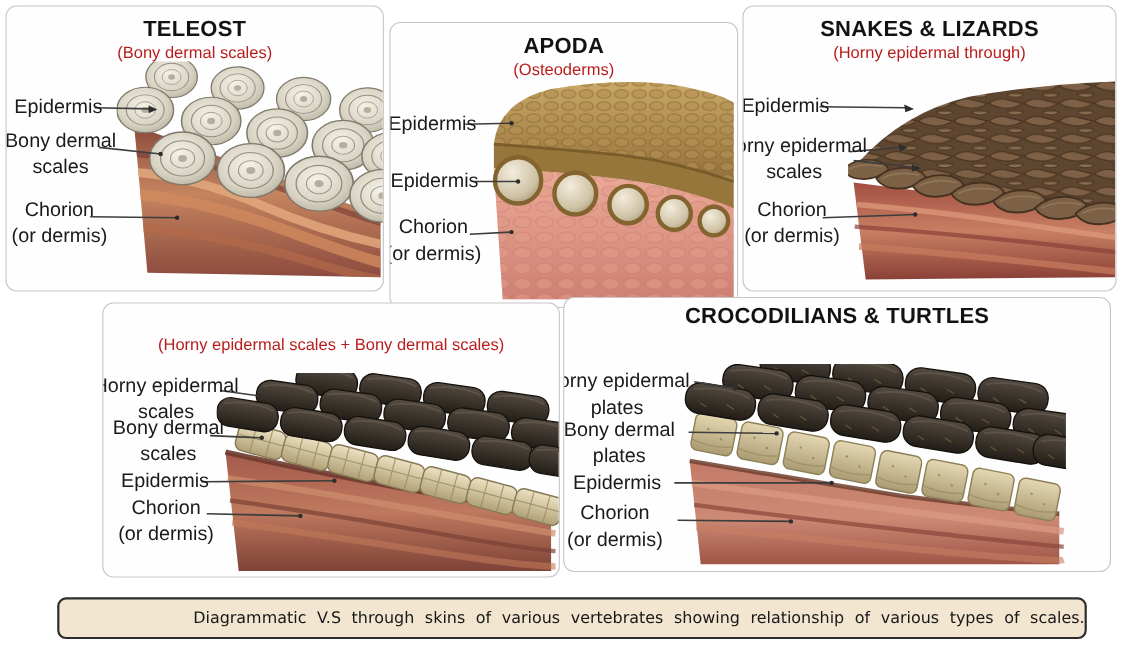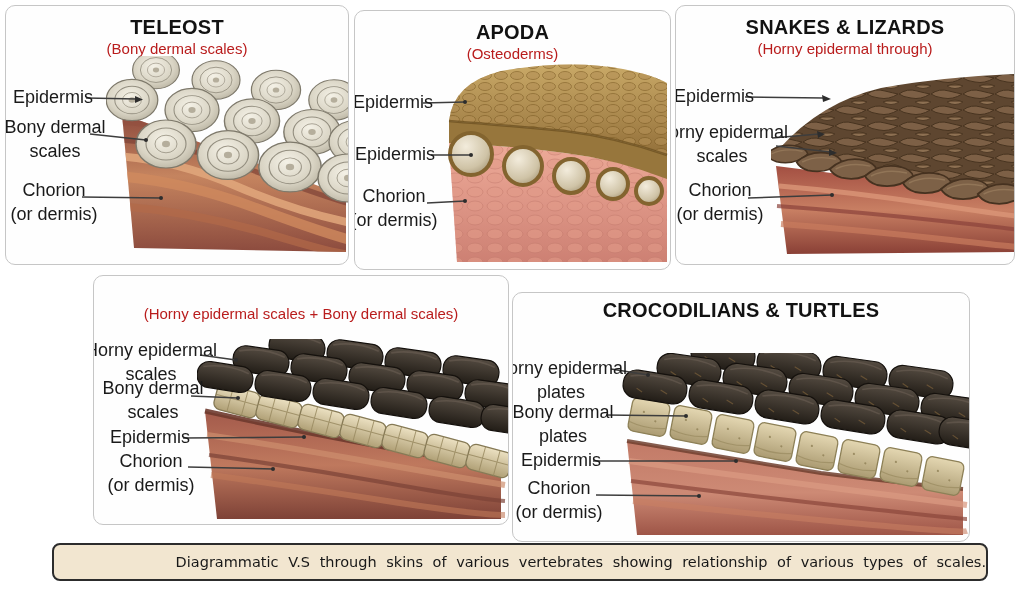--- a/index.html
+++ b/index.html
@@ -161,21 +161,21 @@
       <line x1="76" y1="191" x2="155" y2="192"></line>
         <circle cx="155" cy="192" r="2"></circle>
     </svg>
     <div class="lbl" style="left:47px;top:92px;">Epidermis</div>
     <div class="lbl" style="left:49px;top:134px;">Bony dermal
 scales</div>
     <div class="lbl" style="left:48px;top:197px;">Chorion
 (or dermis)</div>
   </section>
 
-  <section class="panel" style="left:354px;top:10px;width:315px;height:258px;">
+  <section class="panel" style="left:354px;top:20px;width:315px;height:258px;">
     <div class="ptitle" style="top:10px;">APODA</div>
     <div class="psub" style="top:34px;">(Osteoderms)</div>
     <svg class="illo" style="left:90px;top:48px;" width="225" height="205" viewBox="0 0 225 205">
       <path d="M4,84 Q56,86 120,94 Q170,100 222,118 L222,203 L12,203 Z" fill="url(#pinkG)"></path>
       <path d="M4,84 Q56,86 120,94 Q170,100 222,118 L222,203 L12,203 Z" fill="url(#pk)"></path>
       <path d="M4,62 Q56,66 120,72 Q170,78 222,96 L222,120 Q170,100 120,94 Q56,86 4,84 Z" fill="#97763c"></path>
       <g>
         <circle cx="26" cy="95" r="21" fill="url(#boneG)" stroke="#83642f" stroke-width="4"></circle>
         <circle cx="78" cy="107" r="19" fill="url(#boneG)" stroke="#83642f" stroke-width="4"></circle>
         <circle cx="126" cy="117" r="17" fill="url(#boneG)" stroke="#83642f" stroke-width="4"></circle>
@@ -287,21 +287,21 @@
     </svg>
     <div class="lbl" style="left:57px;top:87px;">Horny epidermal
 scales</div>
     <div class="lbl" style="left:59px;top:125px;">Bony dermal
 scales</div>
     <div class="lbl" style="left:56px;top:162px;">Epidermis</div>
     <div class="lbl" style="left:57px;top:198px;">Chorion
 (or dermis)</div>
   </section>
 
-  <section class="panel" style="left:512px;top:292px;width:456px;height:248px;">
+  <section class="panel" style="left:512px;top:270px;width:456px;height:248px;padding-left:40px;">
     <div class="ptitle" style="top:6px;">CROCODILIANS &amp; TURTLES</div>
     <svg class="illo" style="left:108px;top:60px;" width="348" height="184" viewBox="0 0 348 184">
       <path d="M6,88 Q100,104 200,120 Q280,130 342,136 L342,182 L16,182 Z" fill="url(#derm5)"></path>
       <g fill="none">
         <path d="M8,108 Q110,122 220,136 T346,152" stroke="#da9a82" stroke-width="6" opacity=".75"></path>
         <path d="M10,128 Q120,142 230,154 T346,166" stroke="#8a463a" stroke-width="4" opacity=".7"></path>
         <path d="M12,148 Q120,160 230,170 T346,178" stroke="#c87e62" stroke-width="6" opacity=".6"></path>
         <path d="M6,88 Q100,104 200,120 Q280,130 342,136" stroke="#70402f" stroke-width="4" opacity=".85"></path>
       </g>
       <g>

